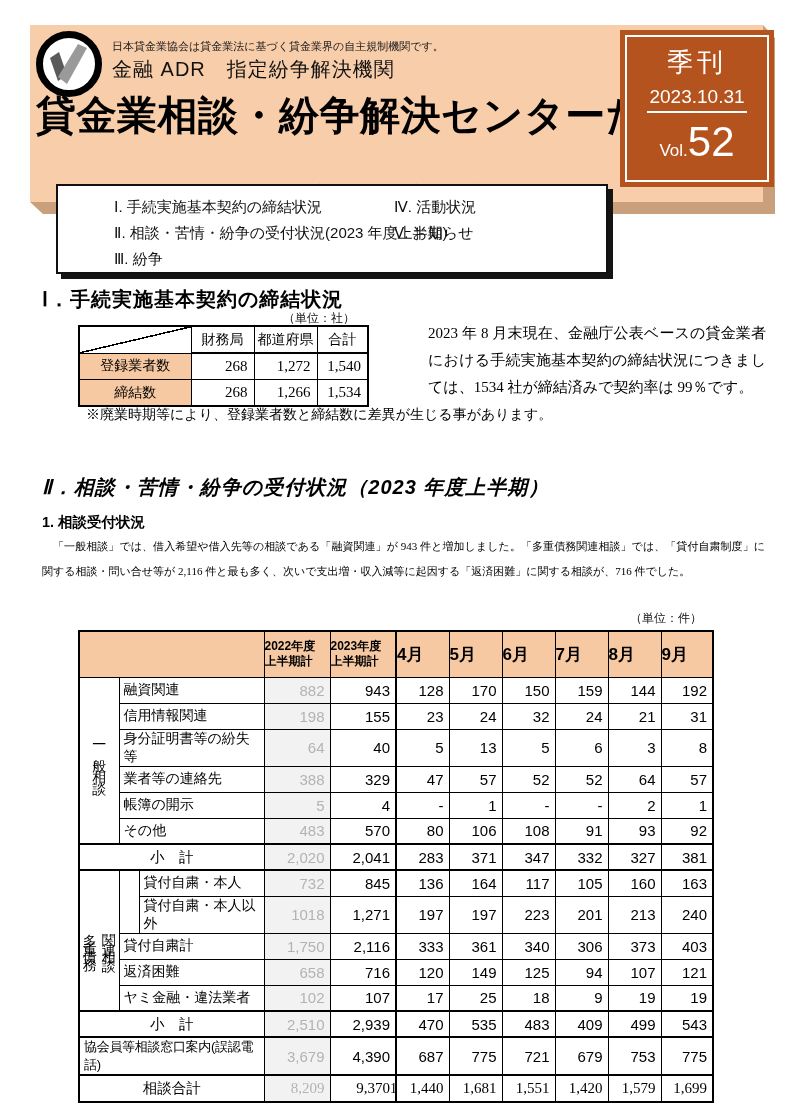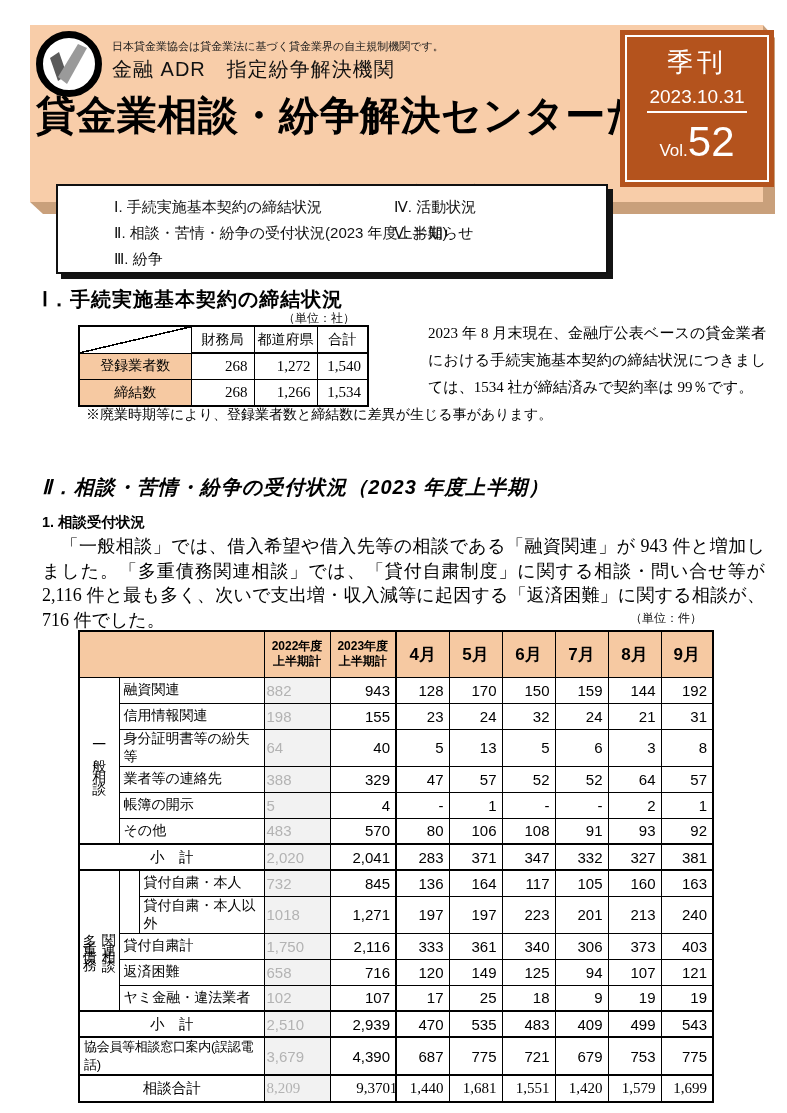--- a/index.html
+++ b/index.html
@@ -45,34 +45,34 @@
   .s1-table td.chead{text-align:center;}
   .s1-table td.plabel{background:#f6c9a2;text-align:center;}
   .s1-table td.snum{text-align:right;padding-right:6px;font-size:15px;font-family:"Liberation Serif",serif;}
   .s1-table td.hb{border-bottom:2px solid #000;}
   .s1-para{position:absolute;left:428px;top:320px;width:338px;font-size:15px;line-height:27px;
     text-align:justify;font-family:"Liberation Serif",serif;}
   .s1-note{position:absolute;left:86px;top:406px;font-size:14px;font-family:"Liberation Serif",serif;}
 
   
   .s2-sub{position:absolute;left:42px;top:513px;font-size:14.5px;font-weight:700;}
-  .s2-para{position:absolute;left:42px;top:534px;width:723px;font-size:18px;line-height:24.6px;
+  .s2-para{position:absolute;left:42px;top:534px;width:723px;font-size:11px;line-height:24.6px;
     text-align:justify;font-family:"Liberation Serif",serif;}
 
   
   .big-table{position:absolute;left:78px;top:630px;border-collapse:collapse;table-layout:fixed;border:2.5px solid #000;}
   .big-table td{border:1px solid #000;padding:0 5px 0 2px;font-size:15px;overflow:hidden;}
   .big-table td .cin{white-space:pre-line;}
-  .big-table td.ph,.big-table td.hd,.big-table td.mo{background:#f6c9a2;text-align:center;padding:0;}
+  .big-table td.ph,.big-table td.hd,.big-table td.mo{background:#f6c9a2;padding:0;}
   .big-table td.hd{font-size:12px;font-weight:700;line-height:15px;}
   .big-table td.mo{font-size:17px;font-weight:700;}
   .big-table td.lbl{text-align:left;font-size:14px;padding-left:4px;}
   .big-table td.sm{font-size:13px;letter-spacing:-0.3px;}
   .big-table td.num{text-align:right;}
-  .big-table td.y22{background:#f2f2f2;color:#b3b3b3;text-align:left;margin-left:12px;}
+  .big-table td.y22{background:#f2f2f2;color:#b3b3b3;text-align:right;margin-left:12px;}
   .big-table td.ctr{text-align:center;font-size:14.5px;padding:0;}
   .big-table td.vr{border-right:2.5px solid #000;}
   .big-table td.tt{border-top:2.5px solid #000;}
   .big-table td.bb{border-bottom:2.5px solid #000;}
   .big-table td.db{border-bottom:1px dashed #999;}
   .big-table td.vg,.big-table td.ind{padding:0;text-align:center;vertical-align:middle;}
   .big-table td.vg .cin{display:inline-block;writing-mode:vertical-lr;letter-spacing:11px;font-size:14px;line-height:19px;}
   .big-table td.vg2 .cin{letter-spacing:8px;}
 
   .pageno{position:absolute;left:0;right:0;top:1081px;text-align:center;font-size:14px;font-family:"Liberation Serif",serif;}

